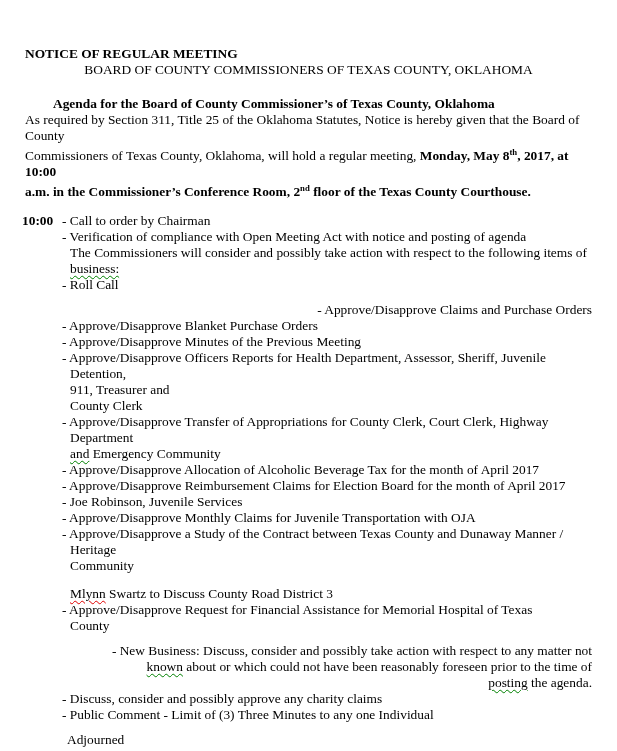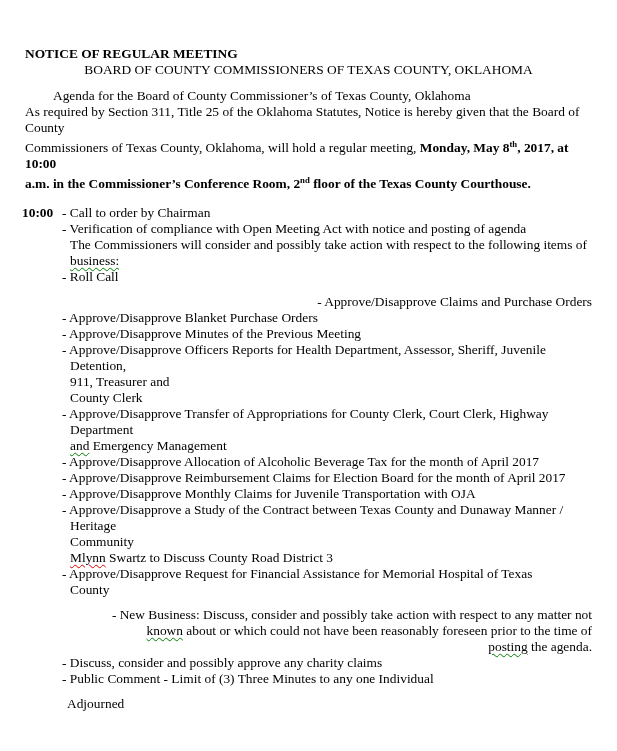--- a/index.html
+++ b/index.html
@@ -9,28 +9,28 @@
     box-sizing: border-box;
     padding: 46px 25px 20px 25px;
     font-family: "Liberation Serif", "DejaVu Serif", serif;
     font-size: 13.4px;
     line-height: 16px;
     color: #000000;
     background: #ffffff;
   }
   .title { font-weight: bold; }
   .subtitle { text-align: center; }
-  .agenda-heading { margin-top: 10px; margin-left: 28px; font-weight: normal; }
+  .agenda-heading { margin-top: 18px; margin-left: 28px; font-weight: bold; }
   .intro-para { white-space: pre-line; }
   .b { font-weight: bold; }
   sup { font-size: 0.65em; text-align: right; }
   .agenda { position: relative; margin-left: 37px; margin-top: 12px; }
   .time { position: absolute; left: -40px; top: 0; font-weight: bold; }
   .item { padding-left: 8px; text-indent: -8px; white-space: pre-line; }
-  .item.nodash { text-indent: 0; }
+  .item.nodash { text-indent: 0; margin-top: 12px; }
   .item.gap { margin-top: 9px; text-align: right; }
   .sq-green {
     text-decoration-line: underline;
     text-decoration-style: wavy;
     text-decoration-color: var(--sq-green, #008000);
     text-decoration-thickness: 1px;
     text-underline-offset: 2px;
   }
   .sq-red {
     text-decoration-line: underline;
@@ -62,23 +62,24 @@
 The Commissioners will consider and possibly take action with respect to the following items of
 </span><span class="sq-green">business:</span></div>
         <div class="item"><span>- </span><span>Roll Call</span></div>
         <div class="item gap"><span>- </span><span>Approve/Disapprove Claims and Purchase Orders</span></div>
         <div class="item"><span>- </span><span>Approve/Disapprove Blanket Purchase Orders</span></div>
         <div class="item"><span>- </span><span>Approve/Disapprove Minutes of the Previous Meeting</span></div>
         <div class="item"><span>- </span><span>Approve/Disapprove Officers Reports for Health Department, Assessor, Sheriff, Juvenile Detention,
 911, Treasurer and
 County Clerk</span></div>
         <div class="item"><span>- </span><span>Approve/Disapprove Transfer of Appropriations for County Clerk, Court Clerk, Highway Department
-</span><span class="sq-green">and</span><span> Emergency Management</span></div>
+</span><span class="sq-green">and</span><span> Emergency Community</span></div>
         <div class="item"><span>- </span><span>Approve/Disapprove Allocation of Alcoholic Beverage Tax for the month of April 2017</span></div>
         <div class="item"><span>- </span><span>Approve/Disapprove Reimbursement Claims for Election Board for the month of April 2017</span></div>
+        <div class="item"><span>- </span><span>Joe Robinson, Juvenile Services</span></div>
         <div class="item"><span>- </span><span>Approve/Disapprove Monthly Claims for Juvenile Transportation with OJA</span></div>
         <div class="item"><span>- </span><span>Approve/Disapprove a Study of the Contract between Texas County and Dunaway Manner / Heritage
 Community</span></div>
         <div class="item nodash"><span class="sq-red">Mlynn</span><span> Swartz to Discuss County Road District 3</span></div>
         <div class="item"><span>- </span><span>Approve/Disapprove Request for Financial Assistance for Memorial Hospital of Texas
 County</span></div>
         <div class="item gap"><span>- </span><span>New Business: Discuss, consider and possibly take action with respect to any matter not
 </span><span class="sq-green">known</span><span> about or which could not have been reasonably foreseen prior to the time of
 </span><span class="sq-green">posting</span><span> the agenda.</span></div>
         <div class="item"><span>- </span><span>Discuss, consider and possibly approve any charity claims</span></div>

